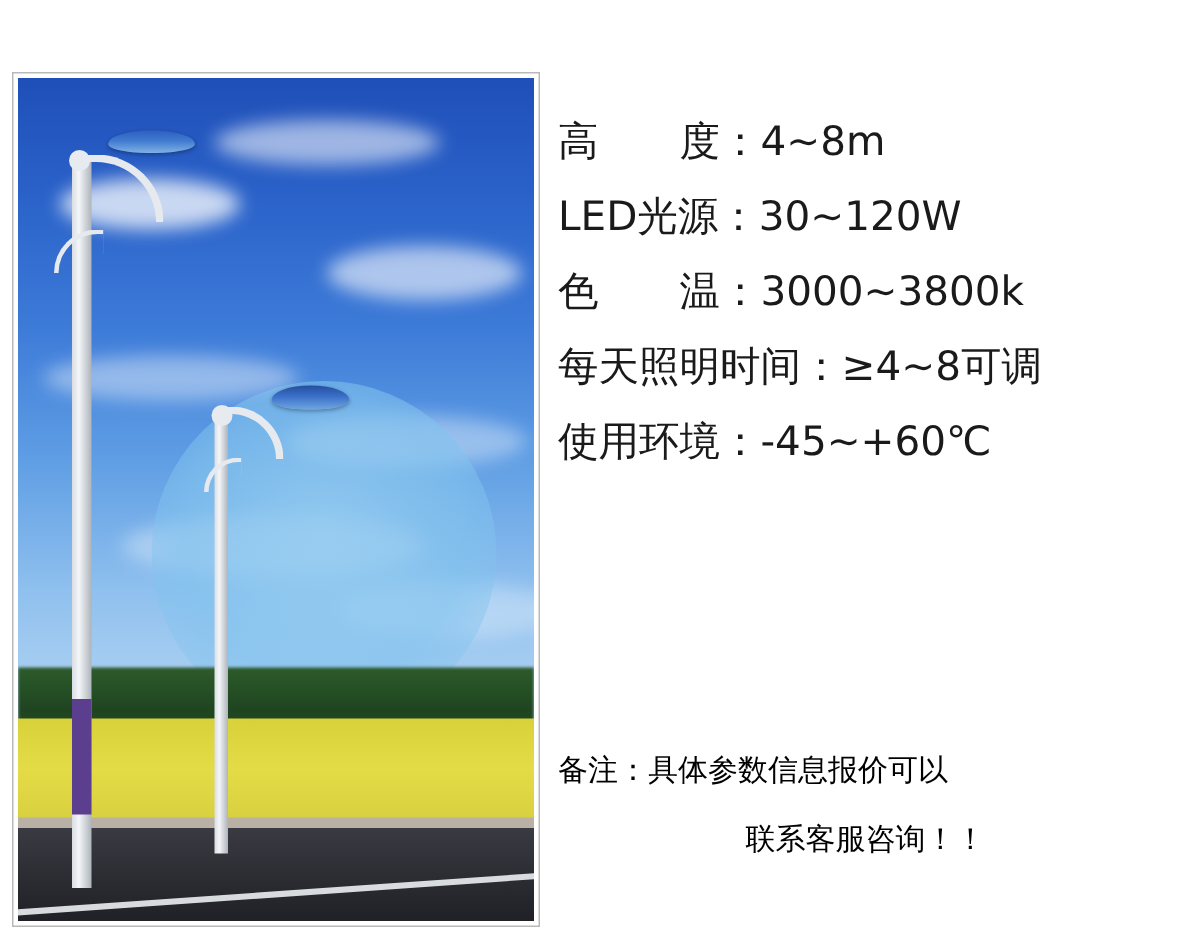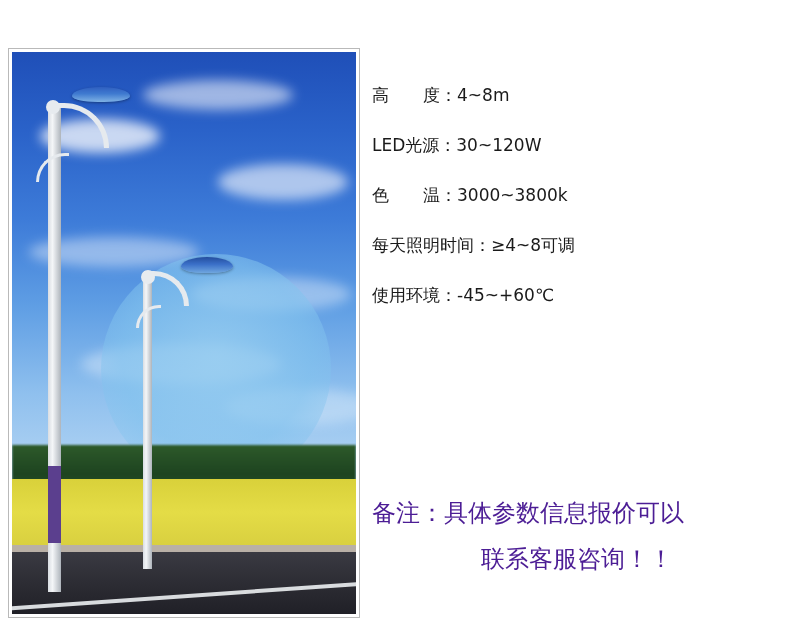--- a/index.html
+++ b/index.html
@@ -208,32 +208,32 @@
   
   .specs {
     position: absolute;
     left: 372px;
     top: 70px;
     width: 420px;
   }
   .spec-row {
     display: block;
     color: #1a1a1a;
-    font-size: 17px;
+    font-size: 27px;
     line-height: 50px;
     white-space: nowrap;
     font-family: "DejaVu Sans", "Liberation Sans", sans-serif;
   }
   .note {
     position: absolute;
     left: 372px;
     top: 490px;
     width: 420px;
-    color: #4c1d95;
-    font-size: 24px;
+    color: #000000;
+    font-size: 20px;
     line-height: 46px;
     font-family: "DejaVu Sans", "Liberation Sans", sans-serif;
   }
   .note .line1 { display: block; text-align: left; }
   .note .line2 { display: block; text-align: center; padding-right: 10px; }
 </style>
 </head>
 <body>
 
 <div class="page">

